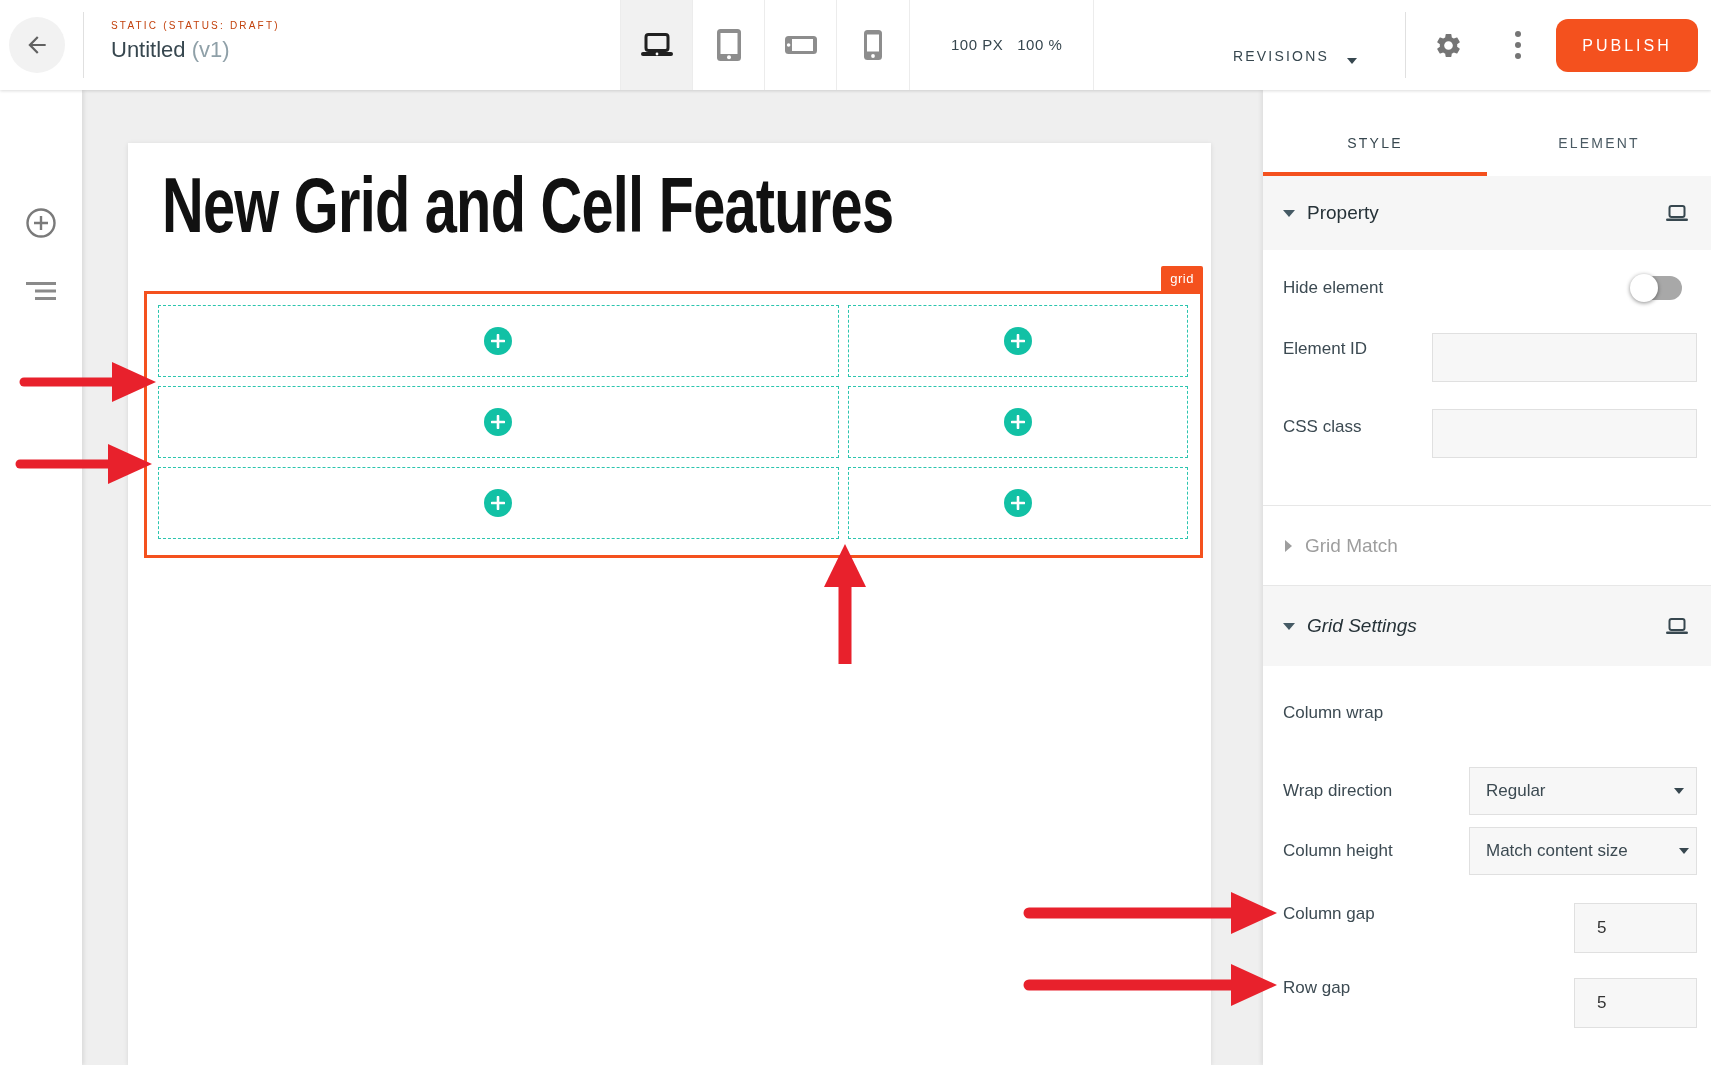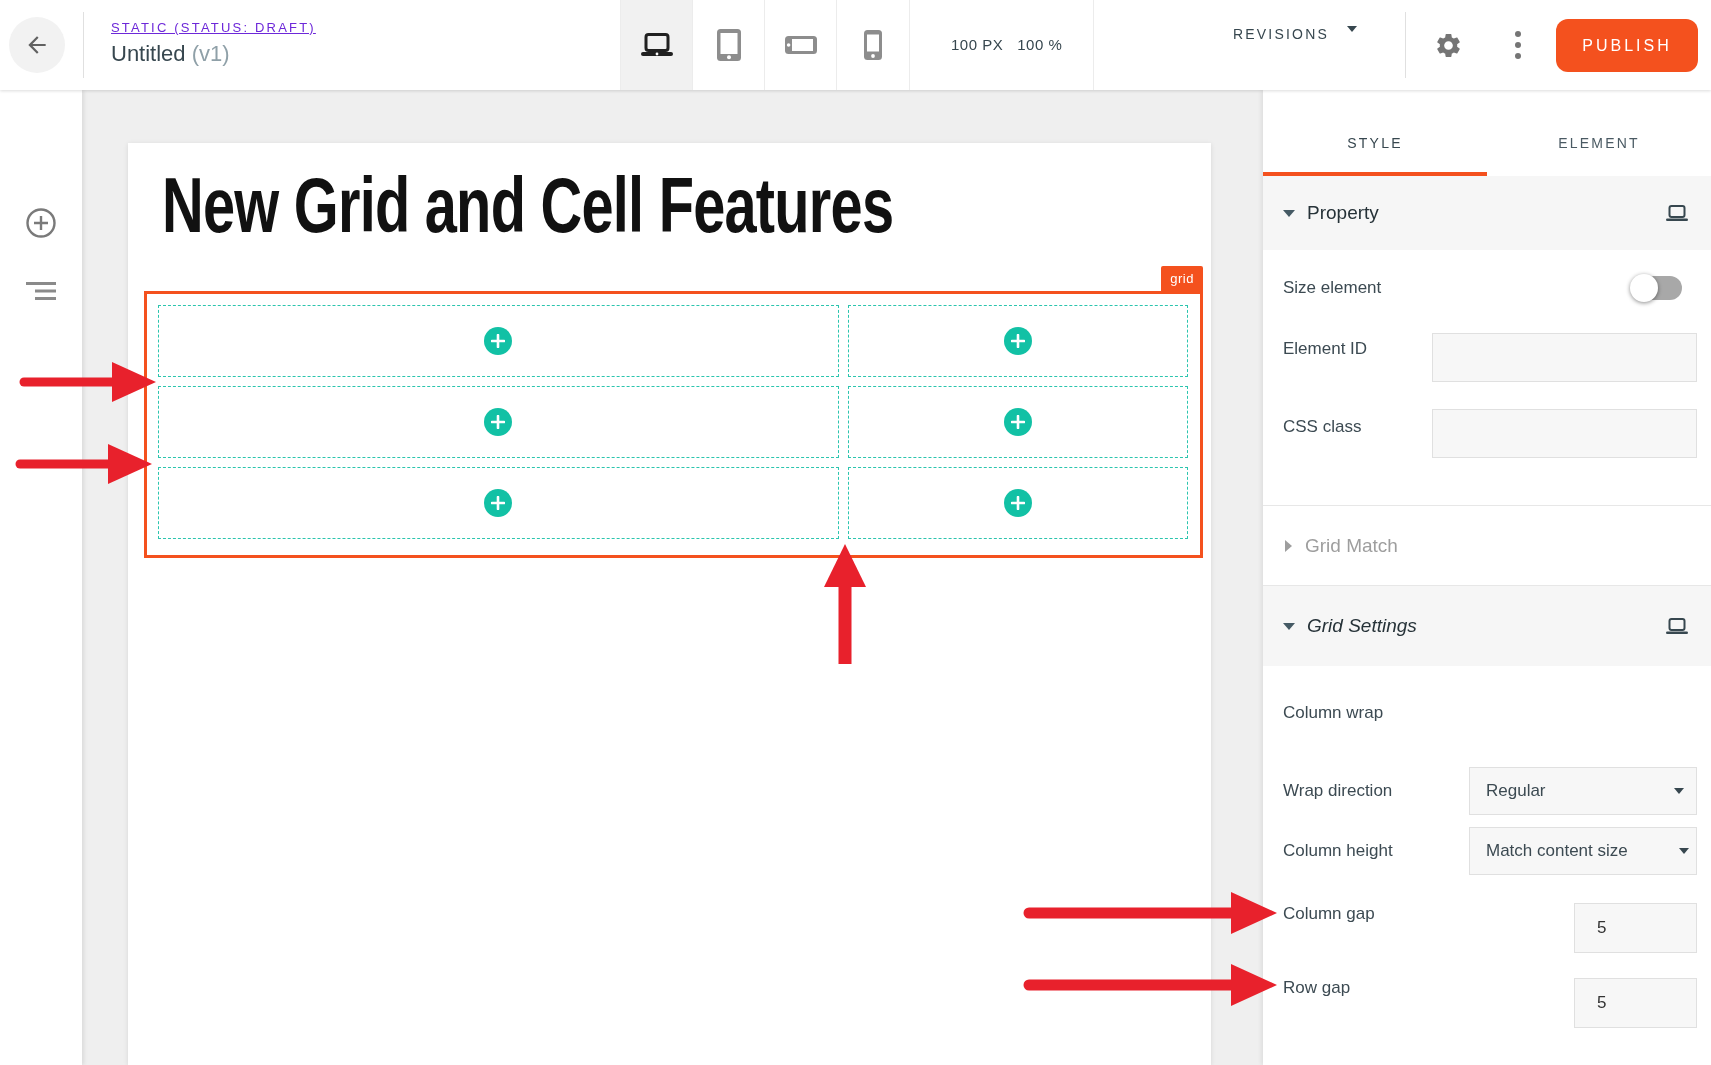--- a/index.html
+++ b/index.html
@@ -8,31 +8,31 @@
   .stage { position:relative; width:1711px; height:1065px; background:#efefef; overflow:hidden; }
 
   
   .topbar { position:absolute; left:0; top:0; width:1711px; height:90px; background:#fff;
             box-shadow:0 1px 3px rgba(0,0,0,.14); z-index:30; }
   .back-btn { position:absolute; left:9px; top:17px; width:56px; height:56px; border-radius:50%;
               background:#f2f2f2; border:none; cursor:pointer; display:flex; align-items:center; justify-content:center; }
   .tb-divider { position:absolute; top:12px; height:66px; width:1px; background:#e0e0e0; }
   .tb-divider.full { top:0; height:90px; background:#ececec; }
   .doc-meta { position:absolute; left:111px; top:20px; }
-  .doc-context { font-size:13px; letter-spacing:2.2px; color:#6d28d9;text-decoration:underline; }
+  .doc-context { font-size:10px; letter-spacing:2.2px; color:#c2410c; }
   .doc-title { margin-top:6px; font-size:22px; color:#37474f; }
   .doc-title .ver { color:#8fa0a8; }
   .device-group { position:absolute; left:620px; top:0; height:90px; display:flex; border-left:1px solid #ececec; border-right:1px solid #ececec; }
   .dev { width:72px; height:90px; background:#fff; border:none; border-right:1px solid #ececec; cursor:pointer;
          display:flex; align-items:center; justify-content:center; }
   .dev:last-child { border-right:none; }
   .dev.active { background:#f1f1f1; }
   .zoom-info { position:absolute; left:940px; top:36px; font-size:15px; color:#37474f; letter-spacing:.5px; display:flex; gap:14px;margin-left:11px; }
   .revisions { position:absolute; left:1200px; top:26px; width:190px; height:38px; background:transparent; border:none;
-               display:flex; align-items:flex-start; justify-content:center; gap:18px; font-family:inherit;
+               display:flex; align-items:flex-end; justify-content:center; gap:18px; font-family:inherit;
                font-size:14px; letter-spacing:2.2px; color:#37474f; cursor:pointer; }
   .caret { width:0; height:0; border-left:5px solid transparent; border-right:5px solid transparent; border-top:6px solid #37474f; }
   .icon-btn { position:absolute; top:25px; width:40px; height:40px; border:none; background:transparent; cursor:pointer;
               display:flex; align-items:center; justify-content:center; }
   .icon-btn.gear { left:1428px; }
   .icon-btn.kebab { left:1498px; }
   .kebab-dots { display:flex; flex-direction:column; gap:5px; }
   .kebab-dots i { width:6px; height:6px; border-radius:50%; background:#757575; }
   .publish { position:absolute; left:1556px; top:19px; width:142px; height:53px; border:none; border-radius:12px;
              background:var(--accent-orange); color:#fff; font-family:inherit; font-size:16px; letter-spacing:3px; cursor:pointer; }
@@ -259,21 +259,21 @@
 
     <div class="sec-header property">
       <i class="tri-down"></i>
       <span class="sec-title">Property</span>
       <svg class="sec-laptop" width="24" height="17" viewBox="0 0 24 17">
         <rect x="4.5" y="1" width="15" height="11" rx="2" fill="none" stroke="#37474f" stroke-width="2"></rect>
         <rect x="1" y="13.5" width="22" height="2.6" rx="1.3" fill="#37474f"></rect>
       </svg>
     </div>
 
-    <div class="fld-label" style="top:198px">Size element</div>
+    <div class="fld-label" style="top:198px">Hide element</div>
     <div class="toggle">
         <div class="knob"></div>
       </div>
 
     <div class="fld-label" style="top:259px">Element ID</div>
     <input class="txt-input" style="top: 243px;" value="">
 
     <div class="fld-label" style="top:337px">CSS class</div>
     <input class="txt-input" style="top: 319px;" value="">
 

